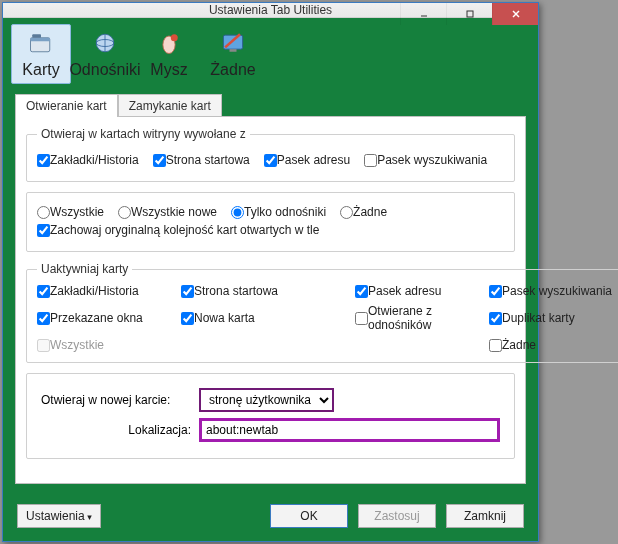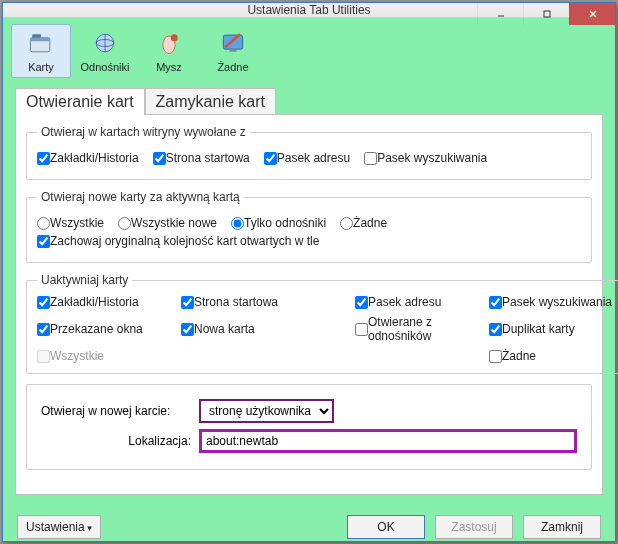--- a/index.html
+++ b/index.html
@@ -6,24 +6,24 @@
   body {
     margin: 0;
     font-family: "Segoe UI", Tahoma, sans-serif;
     font-size: 12px;
     background: #999;
     width: 618px;
     height: 544px;
     overflow: hidden;
   }
   .window {
-    width: 614px;
+    width: 537px;
     height: 540px;
     margin: 2px;
-    background: #86efac;
+    background: #15803d;
     border: 1px solid #3a7ac0;
     box-shadow: 2px 2px 6px rgba(0,0,0,0.4);
     display: flex;
     flex-direction: column;
   }
   .titlebar {
     height: 30px;
     background: linear-gradient(#f0f0f0, #e8e8e8);
     border-bottom: 1px solid #d0d0d0;
     display: flex;
@@ -72,33 +72,33 @@
     padding: 4px 2px;
     border: 1px solid transparent;
     border-radius: 2px;
     cursor: pointer;
   }
   .toolbtn.selected {
     border: 1px solid #8ab8df;
     background: #d8e9f7;
   }
   .toolbtn svg { width: 28px; height: 28px; }
-  .toolbtn .lbl { font-size: 11px; color: #222; }
+  .toolbtn .lbl { font-size: 16px; color: #222; }
   .tabbar {
     display: flex;
     gap: 0;
     padding: 6px 12px 0 12px;
     position: relative;
   }
   .tab {
     padding: 4px 10px;
     border: 1px solid #c0c0c0;
     border-bottom: none;
     background: #f4f4f4;
-    font-size: 16px;
+    font-size: 12px;
     color: #333;
     position: relative;
     z-index: 1;
     cursor: pointer;
   }
   .tab.active { background: #fff; z-index: 3; }
   .tabline {
     position: absolute;
     left: 12px; right: 12px; bottom: 0;
     border-bottom: 1px solid #c0c0c0;
@@ -271,21 +271,20 @@
             <span>Pasek adresu</span>
           </label>
         <label class="opt">
             <input type="checkbox" style="">
             <span>Pasek wyszukiwania</span>
           </label>
       </div>
     </fieldset>
 
     <fieldset>
-      <legend>Otwieraj nowe karty za aktywną kartą</legend>
       <div class="radrow">
         <label class="opt">
             <input type="radio" name="r1" style="">
             <span>Wszystkie</span>
           </label>
         <label class="opt">
             <input type="radio" name="r1" style="">
             <span>Wszystkie nowe</span>
           </label>
         <label class="opt">

